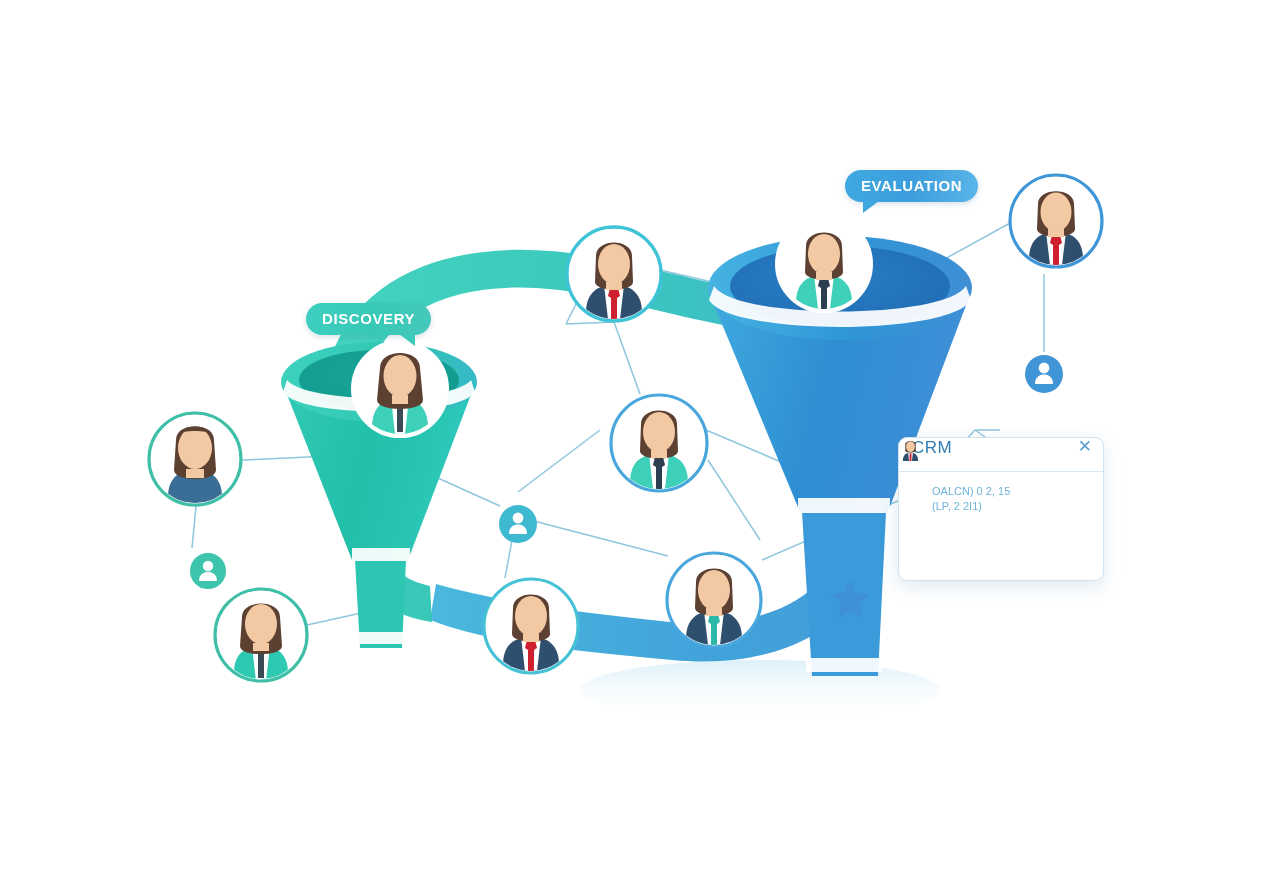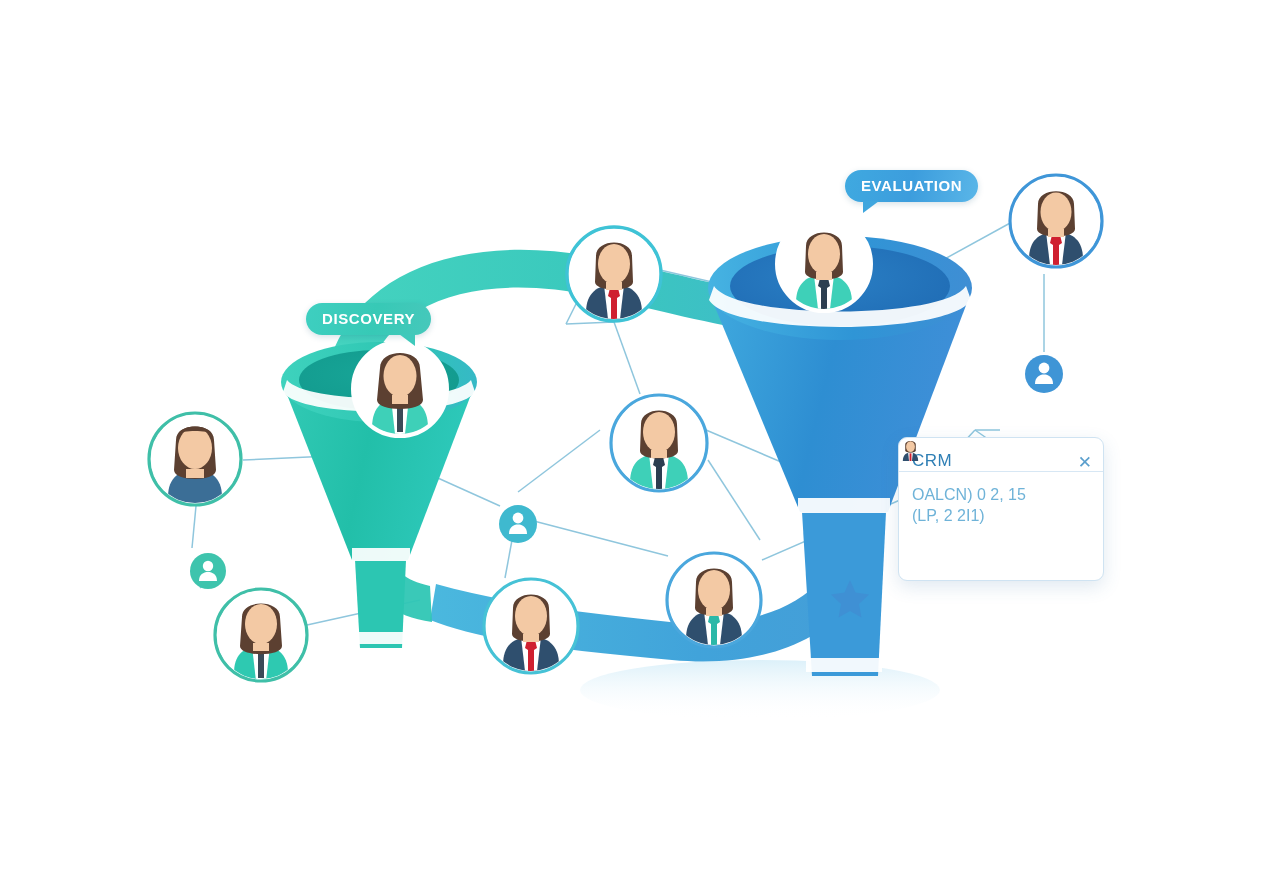--- a/index.html
+++ b/index.html
@@ -58,39 +58,40 @@
     background:#ffffff;
     border:1.4px solid #cfe3f2;
     border-radius:9px;
     box-shadow:0 6px 18px rgba(60,120,170,.16);
     z-index:60;
     overflow:hidden;
   }
   #crm-head{
     height:33px;
     border-bottom:1.3px solid #d7e7f4;
-    display:flex;align-items:flex-end;justify-content:space-between;
+    display:flex;align-items:flex-start;justify-content:space-between;
     padding:0 11px 0 13px;
   }
   #crm-title{
     color:#2f7fb5;font-size:17px;letter-spacing:.5px;
     font-family:"Liberation Sans",sans-serif;
   }
   #crm-close{
     color:#5b9fcd;font-size:17px;line-height:1;cursor:pointer;
     font-family:"Liberation Sans",sans-serif;
   }
   .crm-row{
     display:flex;align-items:flex-start;gap:9px;
     padding:9px 10px 0 13px;
   }
   .crm-text{
-    color:#6fb3d8;font-size:16px;line-height:1.32;
+    color:#6fb3d8;font-size:11px;line-height:1.32;
     padding-top:3px;
     filter:blur(.25px);
+    margin-left:20px;
   }
   .crm-text .l2{display:block;}
   .mini-av{width:23px;height:23px;flex:0 0 23px;}
 </style>
 </head>
 <body>
 
 <div id="stage">
 
   <svg width="1280" height="896" viewBox="0 0 1280 896">

